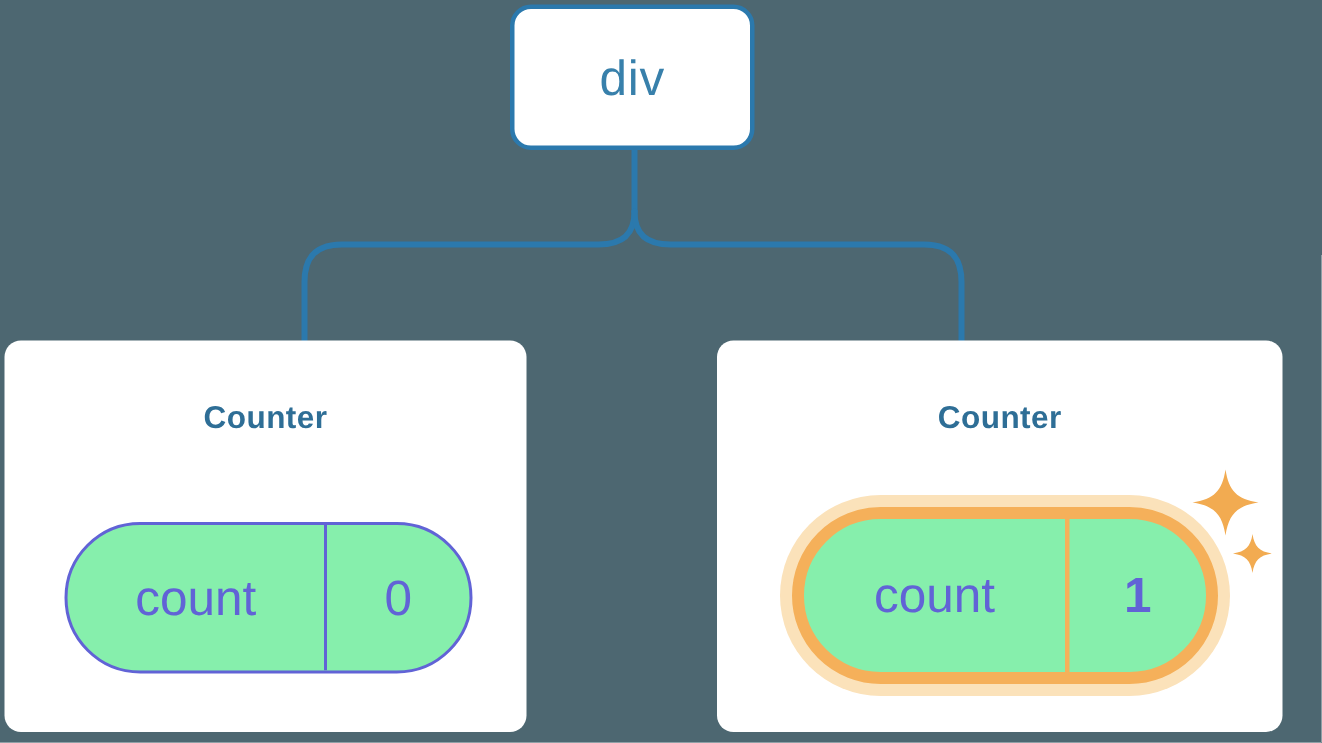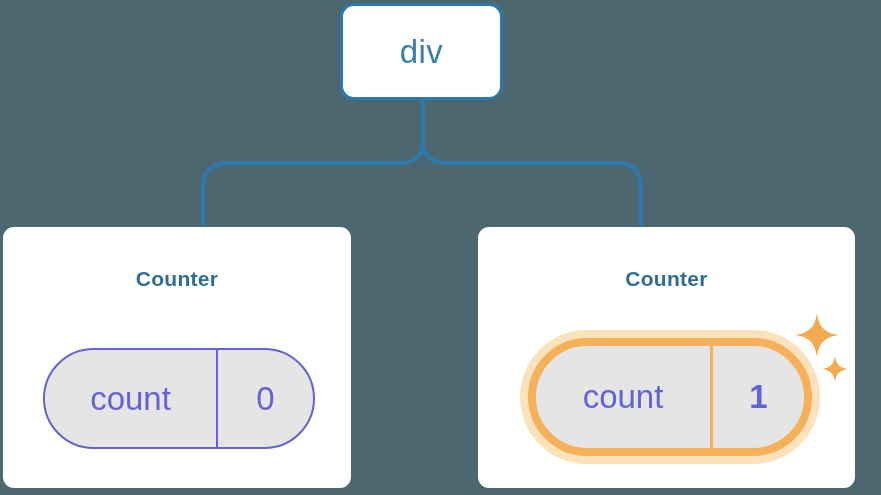--- a/index.html
+++ b/index.html
@@ -66,21 +66,21 @@
     color: var(--card-title);
     font-size: 21px;
     font-weight: 600;
     letter-spacing: 0.3px;
   }
   .pill {
     position: absolute;
     display: flex;
     align-items: stretch;
     border-radius: 999px;
-    background: #e5e5e5;
+    background: #86efac;
     overflow: hidden;
   }
   .pill.purple {
     left: 40px; top: 121px;
     width: 272px; height: 101px;
     border: 2px solid var(--state-purple);
   }
   .pill.orange {
     left: 50px; top: 111px;
     width: 284px; height: 118px;

